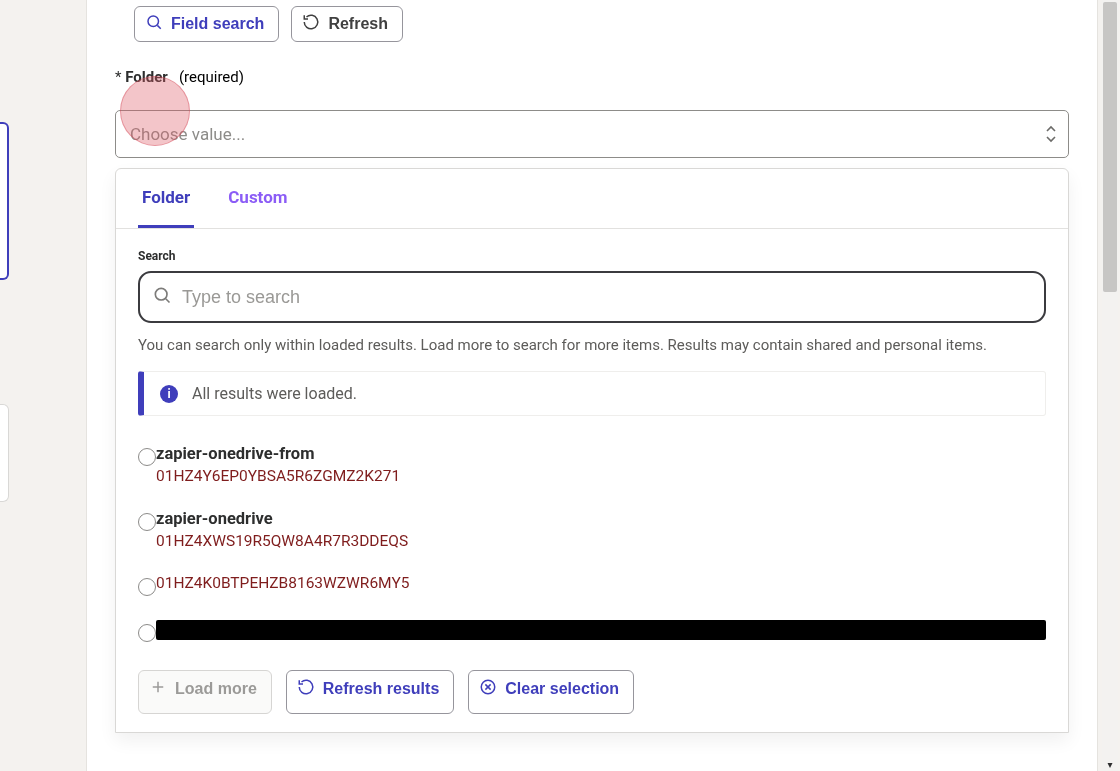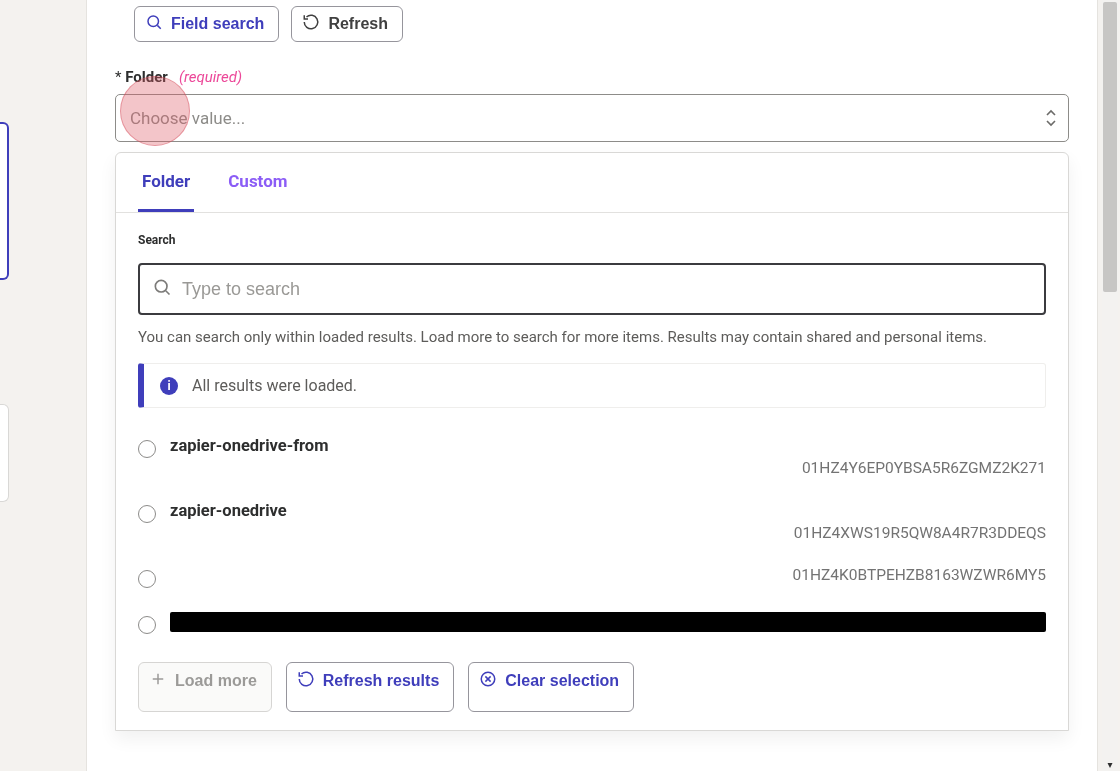--- a/index.html
+++ b/index.html
@@ -18,56 +18,56 @@
 
   .inner { padding: 6px 28px 20px 28px; }
 
   
   .btn-row { display:flex; gap:12px;padding-left:19px; }
   .pill-btn { display:inline-flex; align-items:center; gap:8px; border:1px solid #96959c; border-radius:6px; padding:6px 14px 6px 10px; background:#fff; color:#3f3ebb; font-weight:700; font-size:16px; cursor:pointer; }
   .pill-btn svg { width:18px; height:18px; flex:none; }
   .pill-btn.secondary { color:#404040; }
 
   .field-label-row { margin-top:26px; font-size:15px; color:#2d2e2e; }
-  .field-label-row .req { color:#ec4899;font-style:italic; }
-
-  .select-box { margin-top:8px; border:1px solid #8d8c89; border-radius:5px; height:48px; display:flex; align-items:center; padding:0 14px; position:relative; color:#8d8c89; font-size:17px; }
+  .field-label-row .req { color:#000000; }
+
+  .select-box { margin-top:24px; border:1px solid #8d8c89; border-radius:5px; height:48px; display:flex; align-items:center; padding:0 14px; position:relative; color:#8d8c89; font-size:17px; }
   .select-box .sorter { position:absolute; right:10px; top:50%; transform:translateY(-50%); color:#6c6b69; }
   .select-box .sorter svg { width:14px; height:18px; display:block; }
 
   .highlight-circle { position:absolute; left:120px; top:76px; width:70px; height:70px; border-radius:50%; background:rgba(220,90,100,0.35); border:1px solid rgba(210,70,85,0.4); pointer-events:none; }
 
   
   .panel { margin-top:10px; border:1px solid #d9d8d6; border-radius:6px 6px 0 0; background:#fff; box-shadow:0 8px 18px rgba(0,0,0,0.06); overflow:hidden; }
   .tabs { display:flex; gap:30px; padding:0 22px; border-bottom:1px solid #e2e1df; height:60px; align-items:flex-end; }
   .tab { padding:0 4px 18px 4px; font-size:17px; font-weight:700; color:#8b5cf6; cursor:pointer; border-bottom:3px solid transparent; }
   .tab.active { color:#3f3ebb; border-bottom-color:#3f3ebb; }
 
   .panel-body { padding:20px 22px 18px 22px; }
   .search-label { font-size:12px; font-weight:700; color:#2d2e2e; }
-  .search-wrap { margin-top:16px; border:2px solid #3b3b3f; border-radius:4px; height:52px; display:flex; align-items:center; padding:0 12px; gap:10px; }
+  .search-wrap { margin-top:8px; border:2px solid #3b3b3f; border-radius:13px; height:52px; display:flex; align-items:center; padding:0 12px; gap:10px; }
   .search-wrap svg { width:20px; height:20px; color:#7c7b79; flex:none; }
   .search-wrap input { border:none; outline:none; font-size:18px; color:#2d2e2e; width:100%; background:transparent; }
   .search-wrap input::placeholder { color:#9a9996; }
 
   .hint { margin-top:12px; font-size:15px; color:#5d5c5a; line-height:1.35; }
 
   .info-banner { margin-top:16px; background:#fff; border:1px solid #efeeec; border-left:6px solid #3f3ebb; border-radius:3px; padding:12px 16px; display:flex; align-items:center; gap:14px; color:#5d5c5a; font-size:16px; }
   .info-banner .info-icon { width:18px; height:18px; border-radius:50%; background:#3f3ebb; color:#fff; display:flex; align-items:center; justify-content:center; font-size:12px; font-weight:700; flex:none; }
 
   .options { margin-top:28px; display:flex; flex-direction:column; gap:24px; }
-  .opt { display:flex; align-items:flex-start; gap:14px; }
+  .opt { display:flex; align-items:flex-start; }
   .radio { width:18px; height:18px; border:1.5px solid #8c8b89; border-radius:50%; margin-top:4px; flex:none; cursor:pointer; position:relative; background:#fff; }
   .opt .texts { display:flex; flex-direction:column; gap:4px; min-width:0; flex:1; }
   .opt .title { font-size:16.5px; font-weight:700; color:#2d2e2e; }
-  .opt .sub { font-size:15.5px; color:#737373; word-break:break-all;text-align:right; }
+  .opt .sub { font-size:15.5px; color:#7f1d1d; word-break:break-all; }
   .blackbar { height:20px; background:#000; width:100%; border-radius:2px; }
 
   .footer-row { margin-top:28px; display:flex; gap:14px; align-items:center; }
-  .btn-outline { display:inline-flex; align-items:center; gap:8px; border:1px solid #96959c; border-radius:6px; padding:7px 14px 19px 10px; background:#fff; color:#3f3ebb; font-weight:700; font-size:16px; cursor:pointer; }
+  .btn-outline { display:inline-flex; align-items:center; gap:8px; border:1px solid #96959c; border-radius:6px; padding:7px 14px 13px 10px; background:#fff; color:#3f3ebb; font-weight:700; font-size:16px; cursor:pointer; }
   .btn-outline svg { width:18px; height:18px; flex:none; }
   .btn-outline.disabled { color:#9b9a98; border-color:#d6d5d3; background:#fafaf9; cursor:default; }
 </style>
 </head>
 <body>
 
 <div class="viewport">
   <div class="left-col"></div>
   <div class="left-stub-a"></div>
   <div class="left-stub-b"></div>

